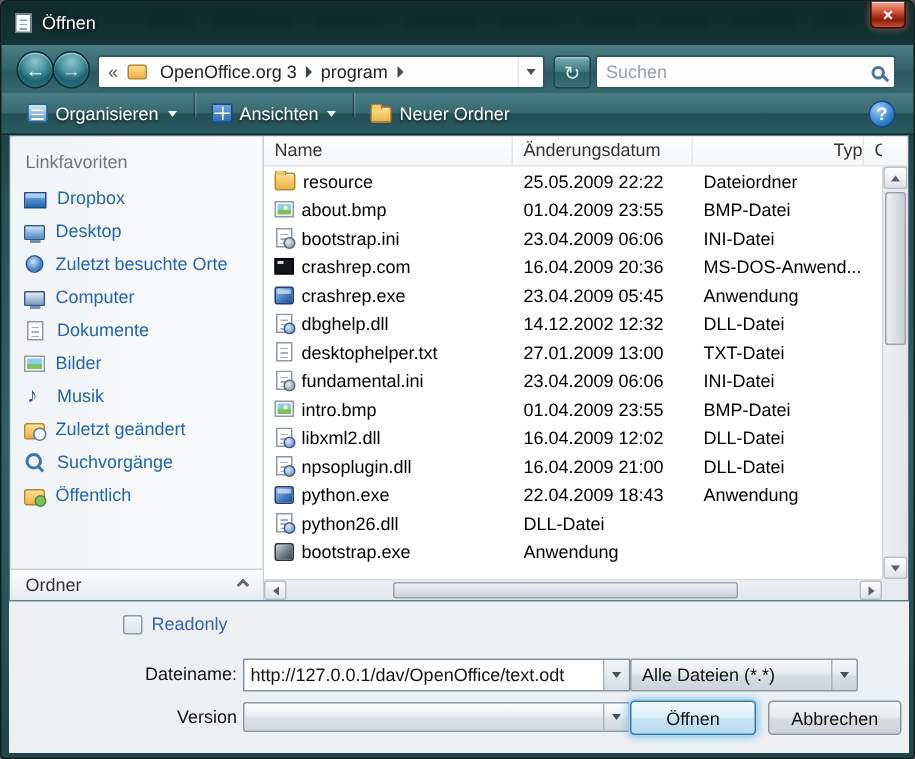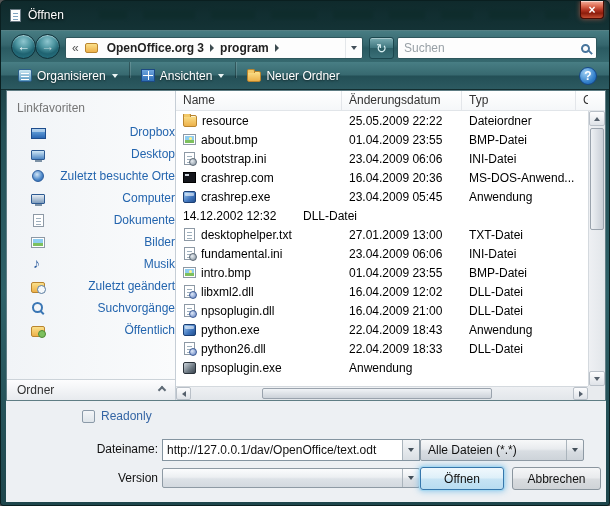--- a/index.html
+++ b/index.html
@@ -42,21 +42,21 @@
     box-shadow:inset 0 1px 1px rgba(255,255,255,.5); }
   .nav-back { left:10px; } .nav-back::before { content:"←"; }
   .nav-fwd  { left:34px; color:#bdd2d5; } .nav-fwd::before { content:"→"; }
 
   .addressbar { position:absolute; left:64px; top:6px; width:298px; height:22px;
     background:#fdfdfd; border:1px solid #2e565c; border-radius:2px;
     display:flex; align-items:center; font-size:12px; color:#222; overflow:hidden; }
   .crumb-overflow { padding:0 3px 0 6px; color:#555; }
   .mini-folder { width:13px; height:10px; position:relative; flex:none; margin:0 3px;
     background:linear-gradient(180deg,#fbe08a,#edb14a); border:1px solid #b9852f; border-radius:2px; }
-  .crumb { padding:0 6px; white-space:nowrap;font-weight:bold; }
+  .crumb { padding:0 6px; white-space:nowrap; }
   .crumb-sep { width:0; height:0; border-left:4px solid #3c4a4f;
     border-top:4px solid transparent; border-bottom:4px solid transparent; flex:none; }
   .addr-dd { margin-left:auto; width:17px; height:100%; display:flex; align-items:center;
     justify-content:center; border-left:1px solid #e4e7ea; }
   .tri-down { width:0; height:0; border-left:3.5px solid transparent; border-right:3.5px solid transparent;
     border-top:4px solid #44505a; }
   .refresh-btn { position:absolute; left:368px; top:6px; width:25px; height:22px; border-radius:3px;
     border:1px solid #1b474e; color:#d8f0f2; font-size:13px; display:flex; align-items:center; justify-content:center;
     background:linear-gradient(180deg,#7aacb2 0%,#417880 48%,#2c5f66 52%,#3a6f77 100%);
     box-shadow:inset 0 1px 0 rgba(255,255,255,.35); }
@@ -95,22 +95,22 @@
     background:radial-gradient(circle at 35% 30%,#9fd0f4,#2e7cc8 65%,#1b5aa0); border:1px solid #16488a;
     color:#fff; font-weight:bold; font-size:12px; display:flex; align-items:center; justify-content:center; }
   .help-btn::before { content:"?"; }
 
   
   .content { position:absolute; top:89px; left:5px; width:600px; height:311px;
     display:flex; border:1px solid #5f7d84; background:#fff; }
   .sidebar { width:169px; background:linear-gradient(90deg,#f1f4f7,#fafbfc);
     border-right:1px solid #c6ced6; position:relative; padding-top:8px; }
   .fav-header { color:#767676; padding:2px 0 6px 10px; }
-  .side-item { height:22px; display:flex; align-items:center; gap:7px; padding-left:24px;
-    color:#2465ae; white-space:nowrap; overflow:hidden; cursor:default;justify-content:space-between; }
+  .side-item { height:22px; display:flex; align-items:center; gap:7px; padding-left:9px;
+    color:#2465ae; white-space:nowrap; overflow:hidden; cursor:default; }
   .folders-bar { position:absolute; bottom:0; left:0; right:0; height:21px;
     background:linear-gradient(180deg,#fdfdfe,#e7eaee); border-top:1px solid #ccd3d9;
     display:flex; align-items:center; padding-left:10px; color:#333; }
   .chev-up { margin-left:auto; margin-right:10px; width:6px; height:6px;
     border-left:2px solid #5f6b76; border-top:2px solid #5f6b76; transform:rotate(45deg); }
 
   
   .si { width:15px; height:14px; position:relative; flex:none; display:inline-block; }
   .si-box { height:11px; margin-top:2px; background:linear-gradient(180deg,#74b0e4,#2a66b2);
     border:1px solid #1d4c8c; }
@@ -137,21 +137,21 @@
     border:2px solid #3a76b4; border-radius:50%; }
   .si-search::after { content:""; position:absolute; left:10px; top:9px; width:2px; height:5px;
     background:#3a76b4; transform:rotate(-45deg); }
 
   
   .filelist { flex:1; position:relative; background:#fff; overflow:hidden; }
   .list-header { display:flex; height:20px; background:linear-gradient(180deg,#ffffff,#f5f7f9);
     border-bottom:1px solid #e1e5e9; padding-right:17px; }
   .hc { line-height:19px; border-right:1px solid #e3e6ea; padding-left:7px; color:#333;
     white-space:nowrap; overflow:hidden; }
-  .hc-name { width:166px; } .hc-date { width:120px; } .hc-type { width:114px; } .hc-g { flex:1; border-right:none; }
+  .hc-name { width:166px; } .hc-date { width:120px; } .hc-type { width:114px;text-align:right; } .hc-g { flex:1; border-right:none; }
   .rows { position:absolute; top:20px; left:0; right:17px; bottom:14px; overflow:hidden; }
   .row { display:flex; height:19px; align-items:center; color:#000; }
   .cell { white-space:nowrap; overflow:hidden; }
   .cell-name { width:166px; display:flex; align-items:center; gap:5px; padding-left:7px; }
   .cell-date { width:120px; padding-left:7px; }
   .cell-type { width:114px; padding-left:7px; }
 
   
   .ic { position:relative; display:inline-block; width:14px; height:12px; flex:none; }
   .ic-folder { background:linear-gradient(180deg,#fbe08a,#edb14a); border:1px solid #b9852f; border-radius:2px;
@@ -206,21 +206,21 @@
   .lbl-filename { top:41px; } .lbl-version { top:70px; }
   .combo-edit { position:absolute; left:156px; top:38px; width:258px; height:22px; background:#fff;
     border:1px solid #8494a0; display:flex; align-items:stretch; }
   .combo-edit input { flex:1; border:none; outline:none; font-family:"Liberation Sans",sans-serif;
     font-size:12px; color:#111; padding:0 4px; min-width:0; background:transparent; }
   .dd-btn { width:17px; display:flex; align-items:center; justify-content:center;
     background:linear-gradient(180deg,#f3f5f7,#d9dee3); border-left:1px solid #aab4bc; }
   .combo-btnlike { position:absolute; display:flex; align-items:center; border:1px solid #8e9aa4;
     border-radius:2px; background:linear-gradient(180deg,#f7f8f9,#e8ebee 45%,#d8dde2 55%,#cdd3d9);
     font-size:12px; color:#111; }
-  .combo-filetype { left:414px; top:38px; width:164px; height:22px; padding-left:7px; }
+  .combo-filetype { left:414px; top:38px; width:152px; height:22px; padding-left:7px; }
   .combo-version { left:156px; top:67px; width:258px; height:20px; padding-left:7px;
     background:linear-gradient(180deg,#fbfcfd,#eceff2 45%,#dde2e7 55%,#d3d9df); }
   .combo-arrow { margin-left:auto; width:17px; align-self:stretch; display:flex; align-items:center;
     justify-content:center; border-left:1px solid #aab4bc; }
   .btn { position:absolute; height:23px; border-radius:3px; display:flex; align-items:center;
     justify-content:center; font-size:12px; color:#111; }
   .btn-open { left:414px; top:66px; width:84px; border:1px solid #3677ac;
     background:linear-gradient(180deg,#f0f8fd,#dff0f9 45%,#c6e3f4 55%,#b8dcf1);
     box-shadow:0 0 0 1px #a8d8f0, 0 0 6px 1px rgba(70,170,230,.65); }
   .btn-cancel { left:506px; top:66px; width:89px; border:1px solid #8a959e;
@@ -382,20 +382,24 @@
         </div>
         <div class="row">
           <span class="cell cell-name">
               <span class="ic ic-app"></span>
               <span>crashrep.exe</span>
             </span>
           <span class="cell cell-date">23.04.2009 05:45</span>
           <span class="cell cell-type">Anwendung</span>
         </div>
         <div class="row">
+          <span class="cell cell-name">
+              <span class="ic ic-dll"></span>
+              <span>dbghelp.dll</span>
+            </span>
           <span class="cell cell-date">14.12.2002 12:32</span>
           <span class="cell cell-type">DLL-Datei</span>
         </div>
         <div class="row">
           <span class="cell cell-name">
               <span class="ic ic-txt"></span>
               <span>desktophelper.txt</span>
             </span>
           <span class="cell cell-date">27.01.2009 13:00</span>
           <span class="cell cell-type">TXT-Datei</span>
@@ -438,27 +442,26 @@
               <span>python.exe</span>
             </span>
           <span class="cell cell-date">22.04.2009 18:43</span>
           <span class="cell cell-type">Anwendung</span>
         </div>
         <div class="row">
           <span class="cell cell-name">
               <span class="ic ic-dll"></span>
               <span>python26.dll</span>
             </span>
-          <span class="cell cell-date">22.04.2009 18:33</span>
           <span class="cell cell-type">DLL-Datei</span>
         </div>
         <div class="row">
           <span class="cell cell-name">
               <span class="ic ic-app-dark"></span>
-              <span>npsoplugin.exe</span>
+              <span>bootstrap.exe</span>
             </span>
           <span class="cell cell-type">Anwendung</span>
         </div>
       </div>
 
       <div class="vscroll">
         <div class="sbtn vbtn up">
             <span class="tri-u"></span>
           </div>
         <div class="vthumb"></div>

